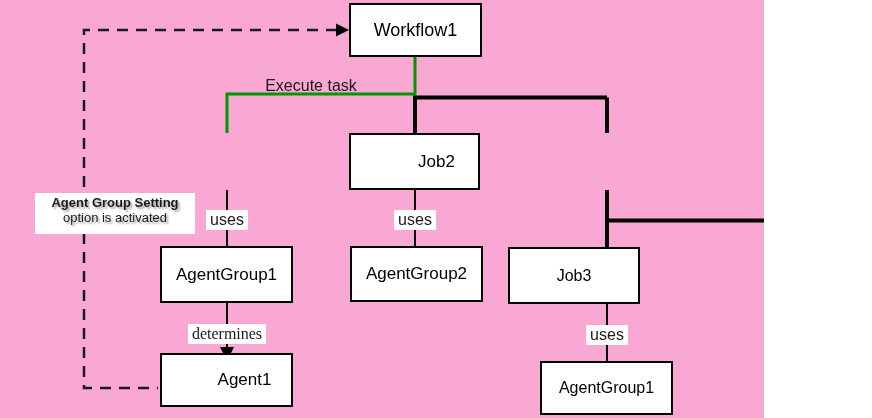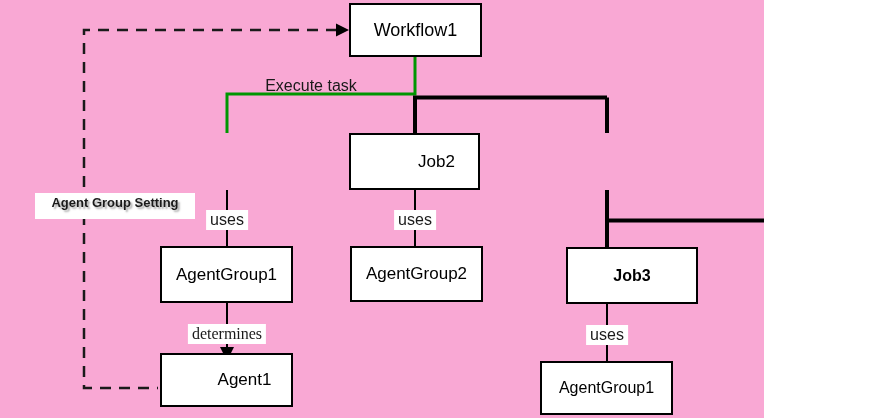--- a/index.html
+++ b/index.html
@@ -78,34 +78,35 @@
   <div class="node big" style="left:349px; top:3px;  width:133px; height:54px;">Workflow1</div>
 
 
   <div class="node" style="left:349px; top:133px; width:131px; height:57px;padding-left:44px;">Job2</div>
 
 
   <div class="node" style="left:160px; top:246px; width:133px; height:57px;">AgentGroup1</div>
 
   <div class="node" style="left:350px; top:246px; width:133px; height:56px;">AgentGroup2</div>
 
-  <div class="node small" style="left:566px; top:247px; width:132px; height:57px;font-weight:bold;">Job3</div>
+  <div class="node small" style="left:508px; top:247px; width:132px; height:57px;">Job3</div>
 
 
   <div class="node" style="left:160px; top:353px; width:133px; height:54px;padding-left:36px;">Agent1</div>
 
   <div class="node small" style="left:540px; top:361px; width:133px; height:54px;">AgentGroup1</div>
 
   <div class="edge-label" style="left:311px; top:76px; background:transparent;">Execute task</div>
 
   <div class="edge-label" style="left:227px; top:210px;">uses</div>
 
   <div class="edge-label" style="left:415px; top:210px;">uses</div>
 
   <div class="edge-label" style="left:227px; top:324px;font-family:Liberation Serif, serif;">determines</div>
 
   <div class="edge-label" style="left:607px; top:325px;">uses</div>
 
   <div class="annotation">
     <div class="l1">Agent Group Setting</div>
+    <div class="l2">option is activated</div>
   </div>
 
 </div>
 
 </body></html>

